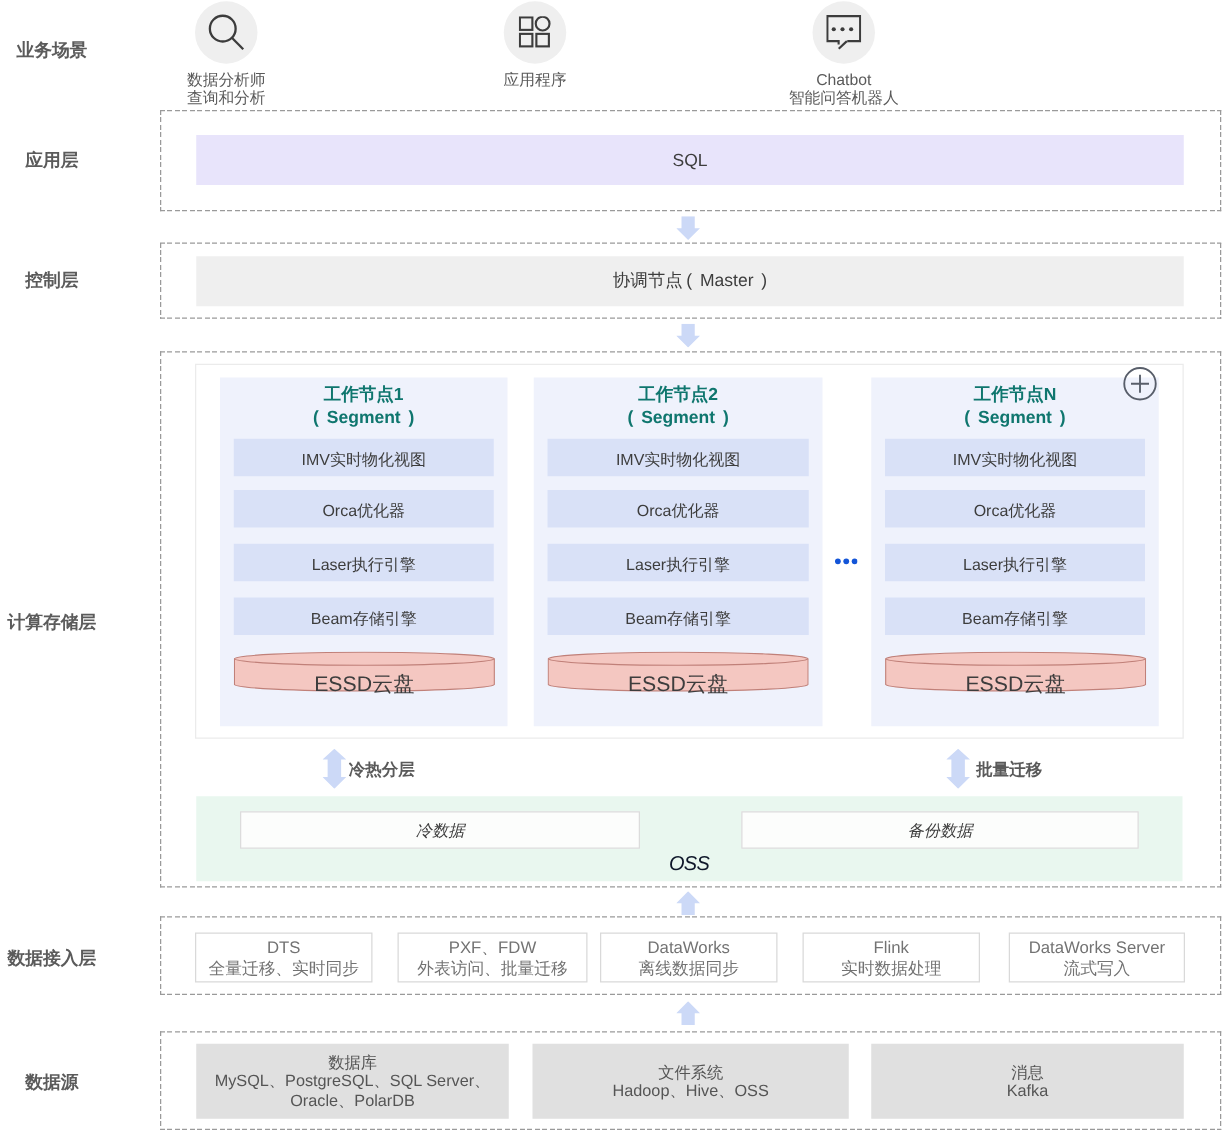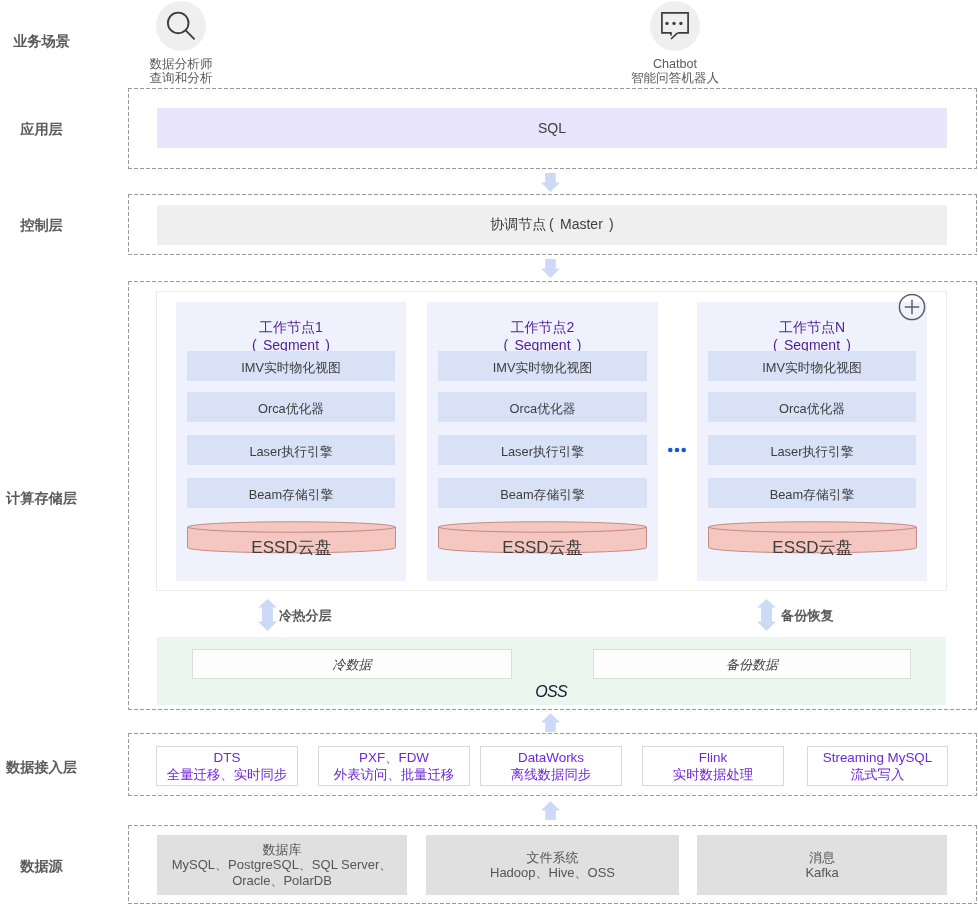--- a/index.html
+++ b/index.html
@@ -47,22 +47,22 @@
     font-size:14px; color:#3d3d3d;
   }
   .masterbox {
     position:absolute; background:#efefef; display:flex;
     align-items:center; justify-content:center;
     font-size:14px; color:#3d3d3d;
   }
   .seg {
     position:absolute; background:#eff2fc;
   }
-  .seg .title { position:absolute; left:0; right:0; top:17px; text-align:center;
-                font-size:14px; color:#4c1d95; line-height:17.5px; }
+  .seg .title { position:absolute; left:0; right:0; top:5px; text-align:center;
+                font-size:14px; color:#0f766e; line-height:17.5px;font-weight:bold; }
   .seg .row {
     position:absolute; left:11px; right:11px; height:30px;
     background:#d9e1f7;
     display:flex; align-items:center; justify-content:center;
     font-size:12.8px; color:#3d3d3d; padding-top:5px;
   }
   .cyl { position:absolute; }
   .cyl .lbl { position:absolute; left:0; right:0; top:15px;
               text-align:center; font-size:17px; color:#3d3d3d; }
 
@@ -74,21 +74,21 @@
     display:flex; align-items:center; justify-content:center;
     font-size:13px; color:#3d3d3d; padding-top:2px;
   }
   .osslabel { position:absolute; font-size:16px; letter-spacing:-0.6px; text-indent:-0.6px; color:#0f172a; text-align:center; }
 
   .flowlabel { position:absolute; font-size:13.2px; font-weight:700; color:#5a5a5a; white-space:nowrap; line-height:1; }
 
   .obox {
     position:absolute; background:#ffffff; border:1px solid #d9d9d9;
     display:flex; flex-direction:column; align-items:center; justify-content:center;
-    font-size:13.4px; color:#6d28d9; line-height:17.5px; text-align:center;
+    font-size:13.4px; color:#737373; line-height:17.5px; text-align:center;
   }
   .gbox {
     position:absolute; background:#e0e0e0;
     display:flex; flex-direction:column; align-items:center; justify-content:center;
     font-size:13px; color:#555; line-height:15.2px; text-align:center;
   }
   .arrow { position:absolute; }
   .plusicon { position:absolute; z-index:5; }
 </style>
 </head>
@@ -109,20 +109,33 @@
         <circle cx="12.2" cy="11.9" r="10.3" fill="none" stroke="#3c3c3c" stroke-width="1.85"></circle>
         <line x1="19.7" y1="19.4" x2="28.6" y2="28.4" stroke="#3c3c3c" stroke-width="1.85" stroke-linecap="butt"></line>
       </svg>
     </div>
     <div class="cap">
       <div>数据分析师</div>
       <div>查询和分析</div>
     </div>
   </div>
 
+  <div class="scen" style="left:383px;top:1px;width:90px">
+    <div class="circle">
+      <svg width="26" height="26" viewBox="0 0 26 26">
+        <rect x="0.9" y="0.9" width="10" height="10" fill="none" stroke="#3c3c3c" stroke-width="1.7"></rect>
+        <circle cx="19.1" cy="5.9" r="5.5" fill="none" stroke="#3c3c3c" stroke-width="1.7"></circle>
+        <rect x="0.9" y="14.1" width="10" height="10" fill="none" stroke="#3c3c3c" stroke-width="1.7"></rect>
+        <rect x="14.1" y="14.1" width="10" height="10" fill="none" stroke="#3c3c3c" stroke-width="1.7"></rect>
+      </svg>
+    </div>
+    <div class="cap">
+      <div>应用程序</div>
+    </div>
+  </div>
 
   <div class="scen" style="left:630px;top:1px;width:90px">
     <div class="circle">
       <svg width="28" height="28" viewBox="0 0 28 28">
         <path d="M16.8 20.9 H27.1 V0.9 H0.9 V20.9 H9.9 V23.6" fill="none" stroke="#3c3c3c" stroke-width="1.7" stroke-linejoin="miter" stroke-linecap="butt"></path>
         <path d="M16.5 20.9 L10.0 27.0" fill="none" stroke="#3c3c3c" stroke-width="1.7" stroke-linecap="butt"></path>
         <circle cx="6.0" cy="11.4" r="1.65" fill="#3c3c3c"></circle>
         <circle cx="13.0" cy="11.4" r="1.65" fill="#3c3c3c"></circle>
         <circle cx="19.9" cy="11.4" r="1.65" fill="#3c3c3c"></circle>
       </svg>
@@ -234,21 +247,21 @@
         <path d="M9.5 0 L19 8.6 H14.9 V22.6 H19 L9.5 32 L0 22.6 H4.1 V8.6 H0 Z" fill="#ccd9f7"></path>
       </svg>
     </div>
     <div class="flowlabel" style="left:151px;top:328px">冷热分层</div>
 
     <div class="arrow" style="left:629px;top:318px">
       <svg width="19" height="32" viewBox="0 0 19 32">
         <path d="M9.5 0 L19 8.6 H14.9 V22.6 H19 L9.5 32 L0 22.6 H4.1 V8.6 H0 Z" fill="#ccd9f7"></path>
       </svg>
     </div>
-    <div class="flowlabel" style="left:653px;top:328px">备份恢复</div>
+    <div class="flowlabel" style="left:653px;top:328px">批量迁移</div>
 
     <div class="ossbox" style="left:29px;top:356px;width:789px;height:68px">
       <div class="ossinner" style="left:35px;top:12px;width:320px;height:30px">冷数据</div>
       <div class="ossinner" style="left:436px;top:12px;width:318px;height:30px">备份数据</div>
       <div class="osslabel" style="left:0;right:0;top:46px">OSS</div>
     </div>
   </div>
 
   <div class="arrow" style="left:541px;top:713px">
     <svg width="19" height="19" viewBox="0 0 19 19">
@@ -267,21 +280,21 @@
     </div>
     <div class="obox" style="left:352px;top:13px;width:142px;height:40px">
       <div>DataWorks</div>
       <div>离线数据同步</div>
     </div>
     <div class="obox" style="left:514px;top:13px;width:142px;height:40px">
       <div>Flink</div>
       <div>实时数据处理</div>
     </div>
     <div class="obox" style="left:679px;top:13px;width:141px;height:40px">
-      <div>Streaming MySQL</div>
+      <div>DataWorks Server</div>
       <div>流式写入</div>
     </div>
   </div>
 
   <div class="arrow" style="left:541px;top:801px">
     <svg width="19" height="19" viewBox="0 0 19 19">
         <path d="M4.2 19 H14.8 V9.5 H19 L9.5 0 L0 9.5 H4.2 Z" fill="#ccd9f7"></path>
       </svg>
   </div>
 

